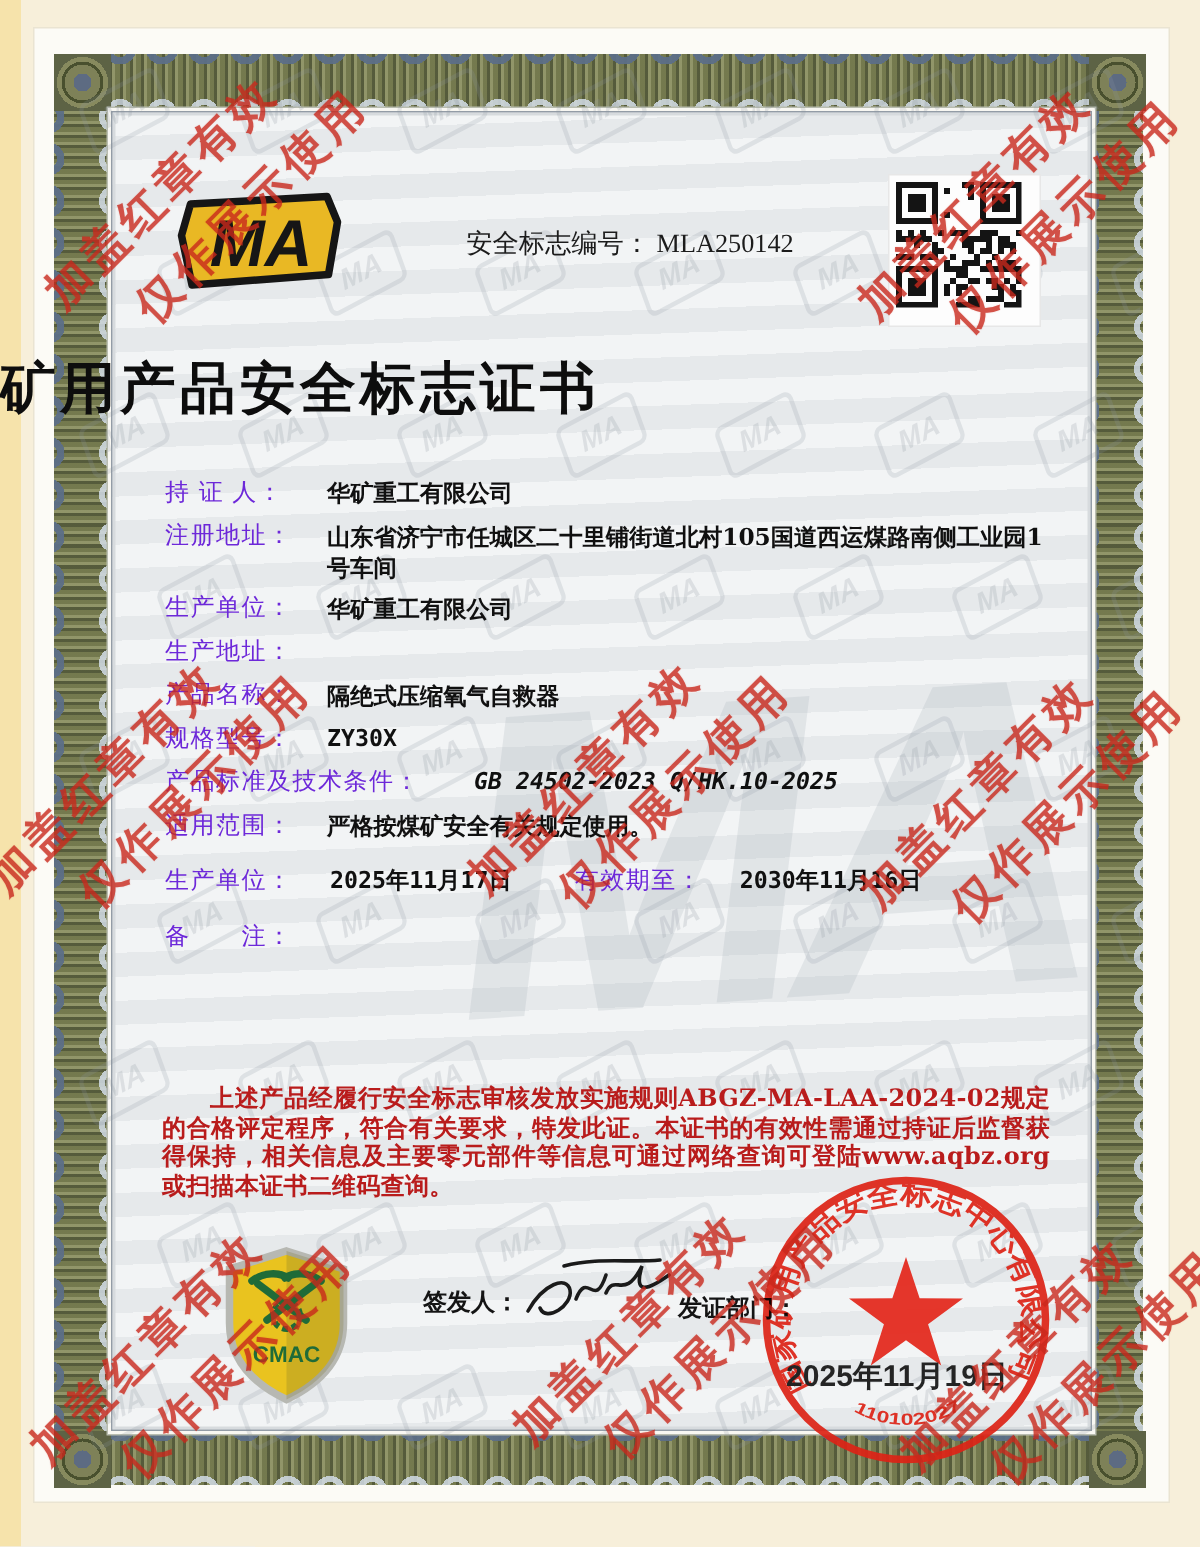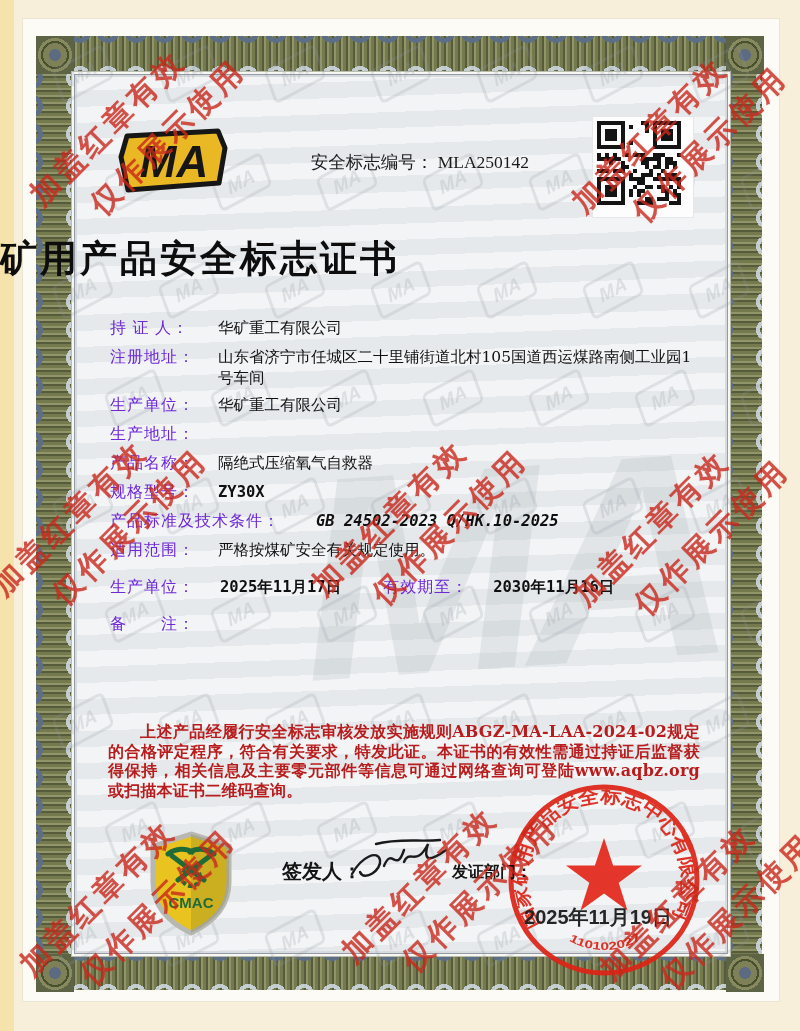--- a/index.html
+++ b/index.html
@@ -75,36 +75,36 @@
     position:absolute;left:0;top:234px;width:800px;text-align:left;
     font-family:"Liberation Serif",serif;font-weight:900;font-size:37px;color:#0d0d0d;letter-spacing:3px;
   }
   .fields{position:absolute;left:110px;top:318px;width:594px;}
   .frow{display:flex;margin-bottom:8px;align-items:flex-start;}
   .flabel{
     flex:0 0 98px;font-size:16px;font-weight:400;color:#6d28d9;letter-spacing:1px;white-space:nowrap;
   }
   .flabel.wide{flex:0 0 auto;}
   .fvalue{
-    margin-left:10px;font-family:"DejaVu Serif",serif;font-weight:400;font-size:15.5px;color:#101010;line-height:21px;
+    margin-left:10px;font-family:"DejaVu Serif",serif;font-weight:700;font-size:15.5px;color:#101010;line-height:21px;
   }
   .fvalue.code{font-family:"DejaVu Sans Mono",monospace;font-weight:700;}
   .frow.addr{margin-bottom:6px;}
   .frow.std .fvalue{margin-left:36px;font-style:italic;}
   .dates-row{display:flex;margin-top:16px;}
   .dates-row .fvalue{margin-left:12px;}
   .dates-row .second{margin-left:42px;}
   .remark-row{margin-top:16px;}
   .statement{
     position:absolute;left:108px;top:722px;width:592px;
     font-family:"DejaVu Serif",serif;font-weight:700;font-size:16px;line-height:19.5px;color:#b91c1c;
     text-indent:2em;letter-spacing:.2px;text-align:justify;
   }
   .cmac{position:absolute;left:146px;top:830px;}
-  .signer-label{position:absolute;left:282px;top:858px;font-size:20px;font-weight:700;color:#141414;}
+  .signer-label{position:absolute;left:282px;top:858px;font-size:16px;font-weight:700;color:#141414;}
   .signature{position:absolute;left:348px;top:836px;}
   .dept-label{position:absolute;left:452px;top:862px;font-size:16px;font-weight:700;color:#141414;}
   .stamp{position:absolute;left:504px;top:780px;width:200px;height:200px;z-index:7;mix-blend-mode:multiply;opacity:.93;}
 </style>
 </head>
 <body>
 
 <div class="edge-strip"></div>
 <div class="cert-outer"></div>
 

